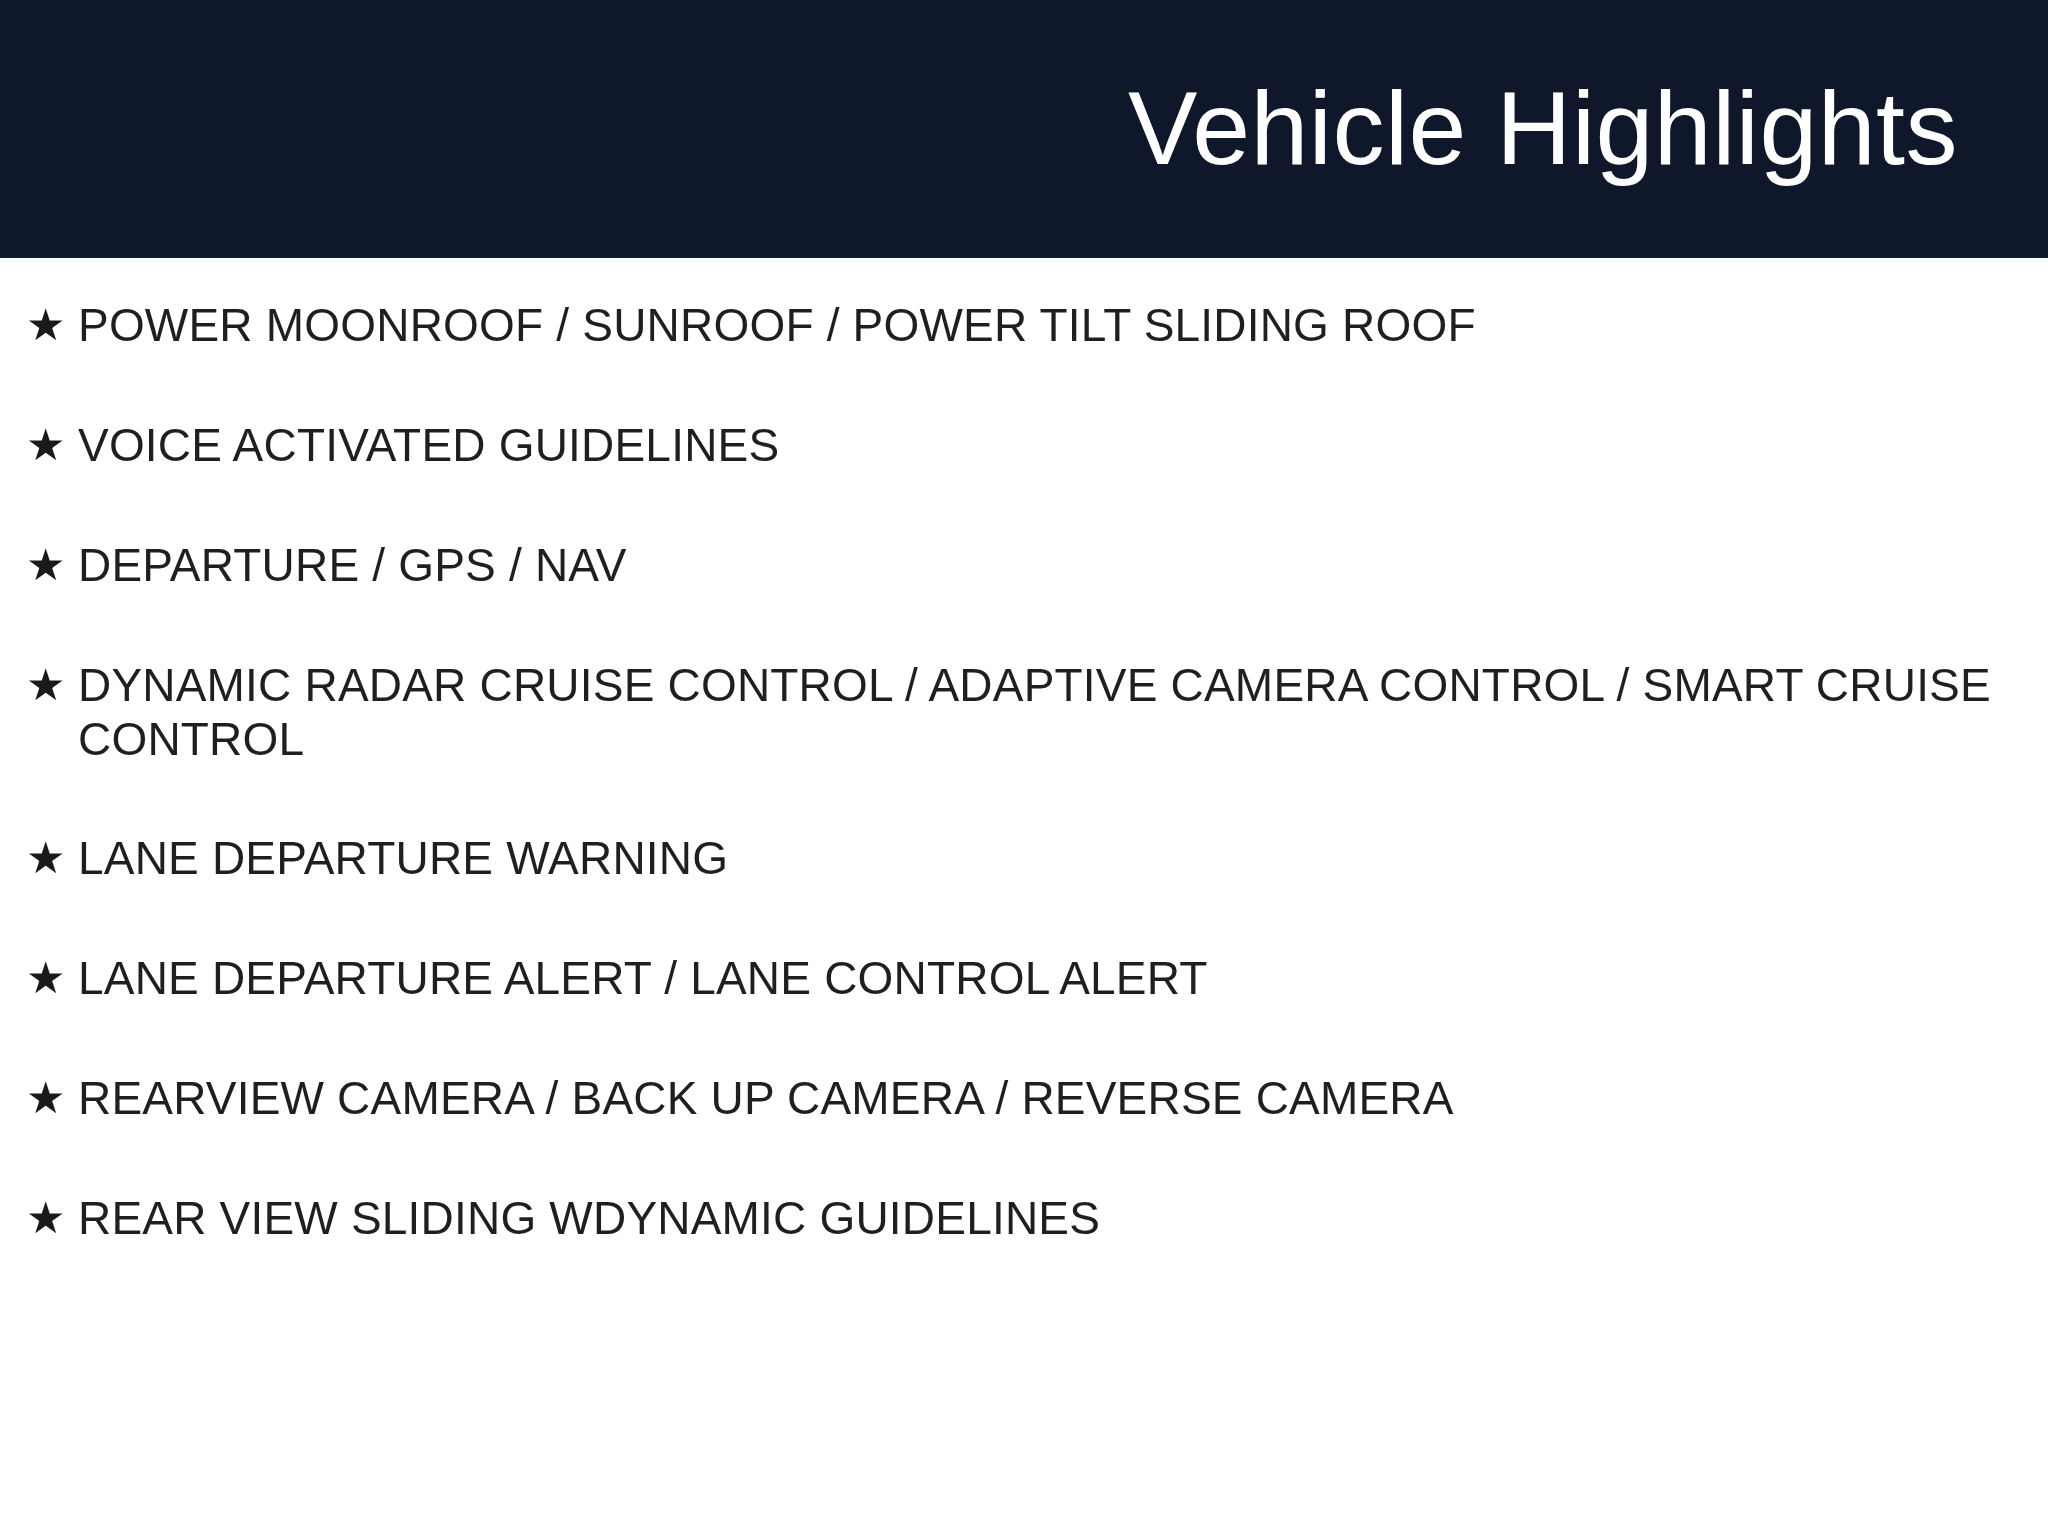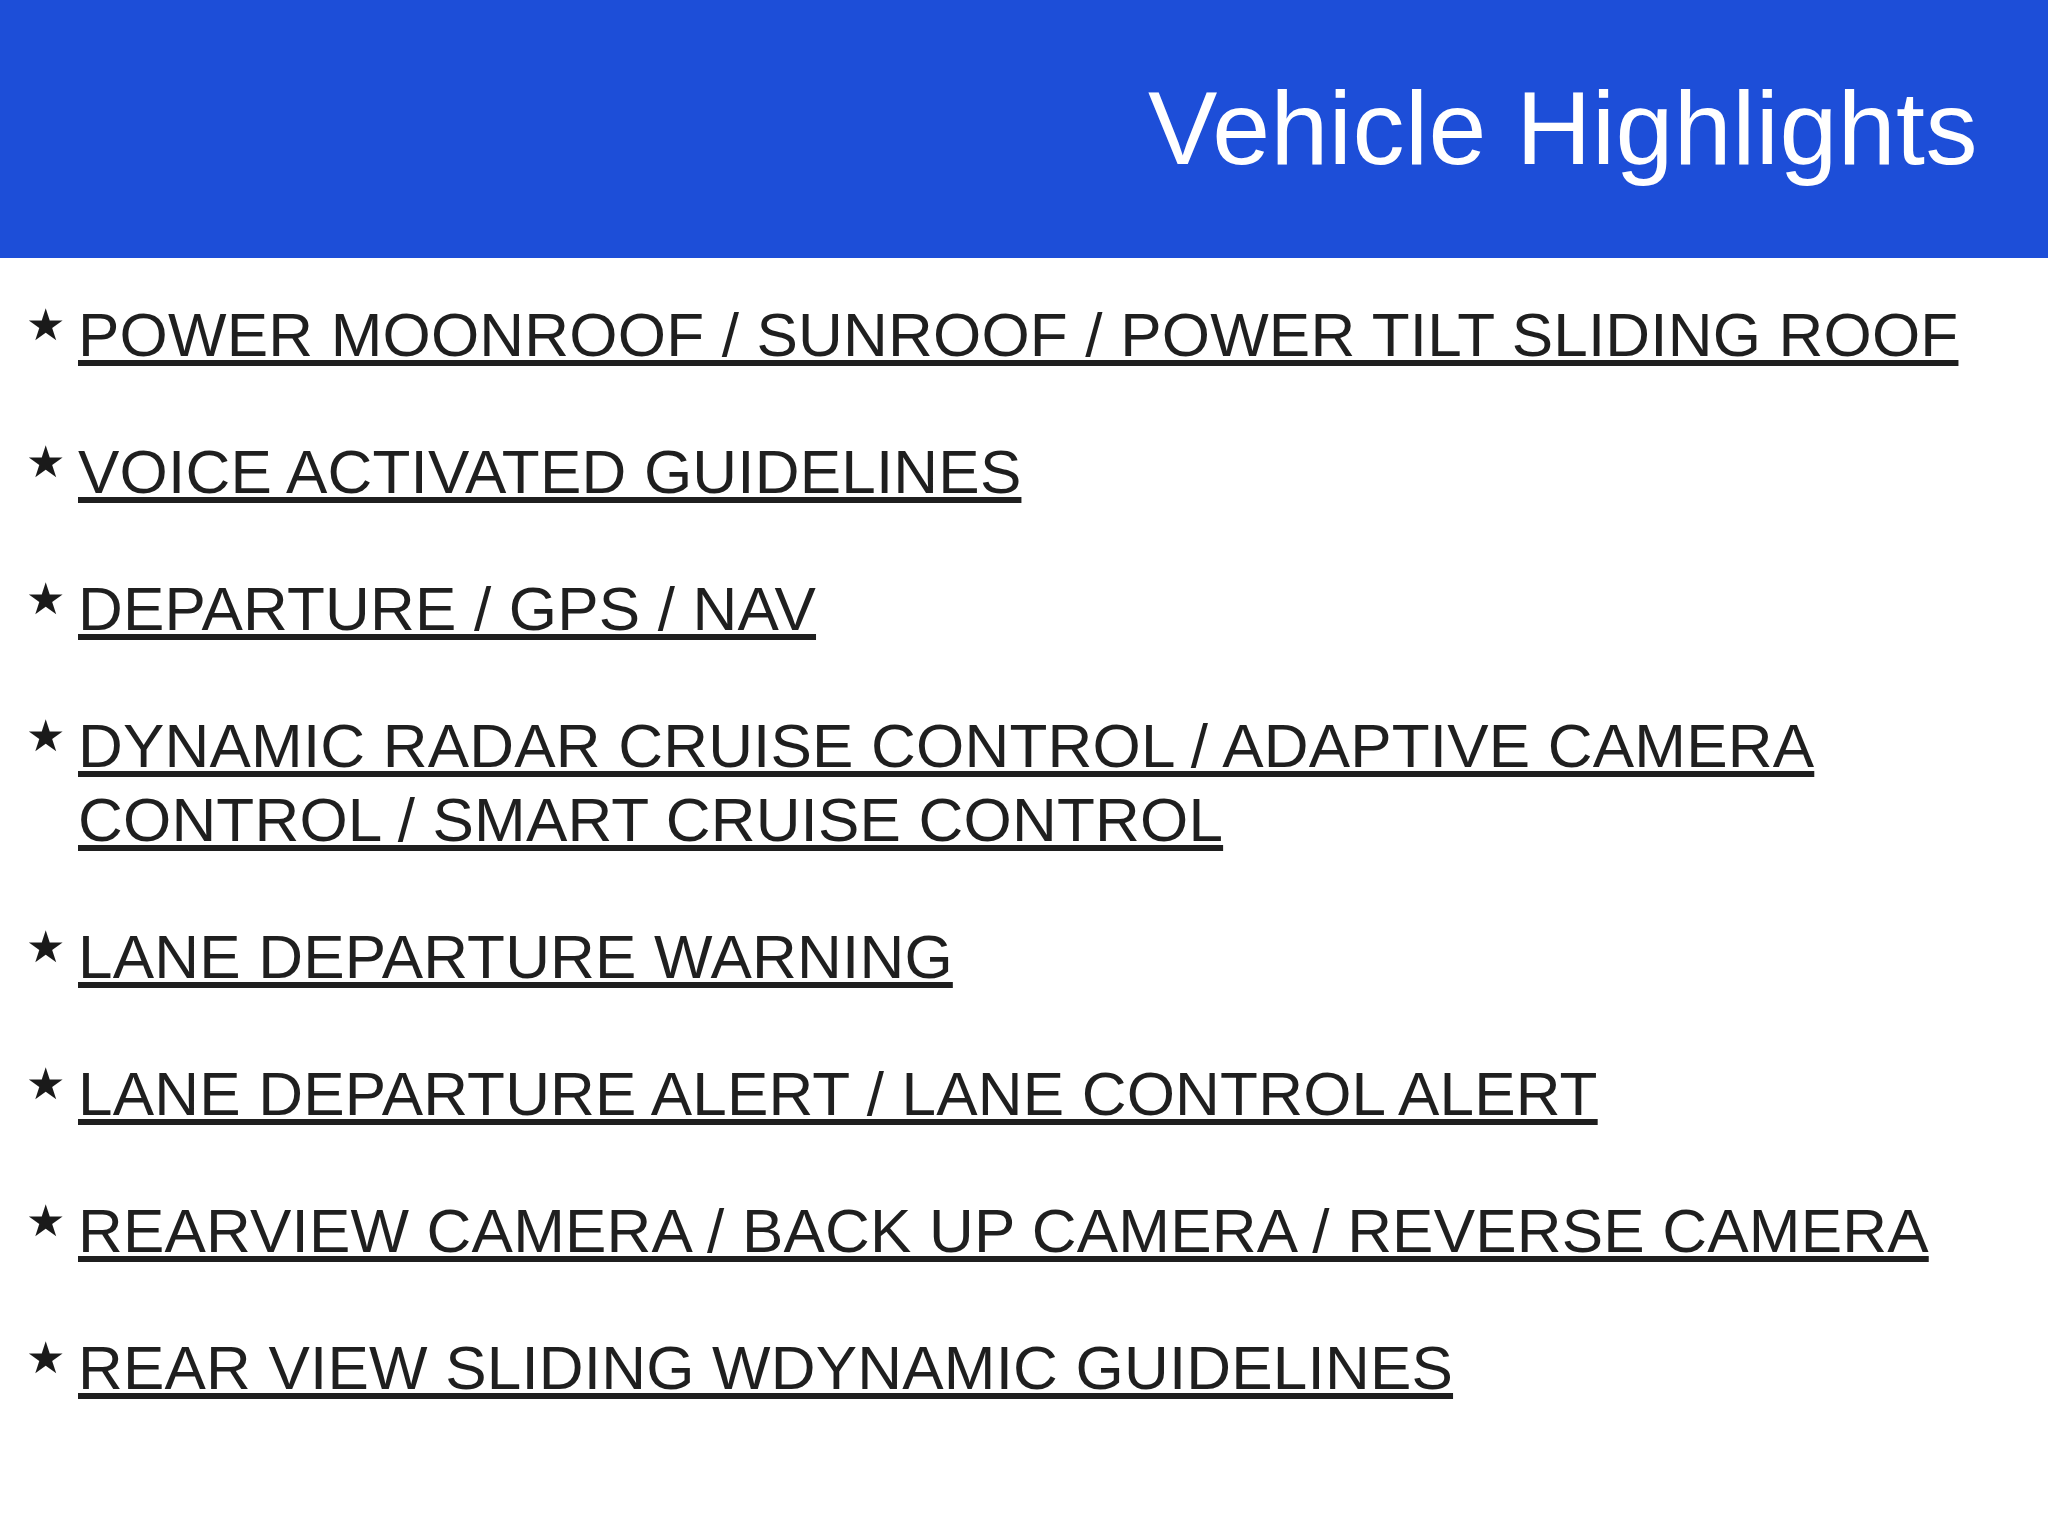--- a/index.html
+++ b/index.html
@@ -19,26 +19,26 @@
     height: 1536px;
     background: #ffffff;
     box-sizing: border-box;
   }
   .header-bar {
     position: absolute;
     top: 0;
     left: 0;
     width: 2048px;
     height: 258px;
-    background: #1d4ed8;
+    background: #0f172a;
     display: flex;
     align-items: center;
     justify-content: flex-end;
     box-sizing: border-box;
-    padding-right: 70px;
+    padding-right: 90px;
   }
   .header-title {
     color: #ffffff;
     font-size: 104px;
     font-weight: 400;
     line-height: 1.05;
     letter-spacing: 0.5px;
     white-space: nowrap;
   }
   .content {
@@ -63,26 +63,25 @@
   .bullet-icon {
     flex: 0 0 auto;
     width: 52px;
     font-size: 44px;
     line-height: 58px;
     color: #1a1a1a;
     text-align: left;
   }
   .feature-text {
     flex: 1 1 auto;
-    font-size: 62px;
+    font-size: 46px;
     line-height: 1.18;
     color: #1f1f1f;
     letter-spacing: 0.2px;
     padding-top: 2px;
-    text-decoration: underline;
   }
 </style>
 </head>
 <body>
 
 <div class="page">
 
   <div class="header-bar">
     <div class="header-title">Vehicle Highlights</div>
   </div>

